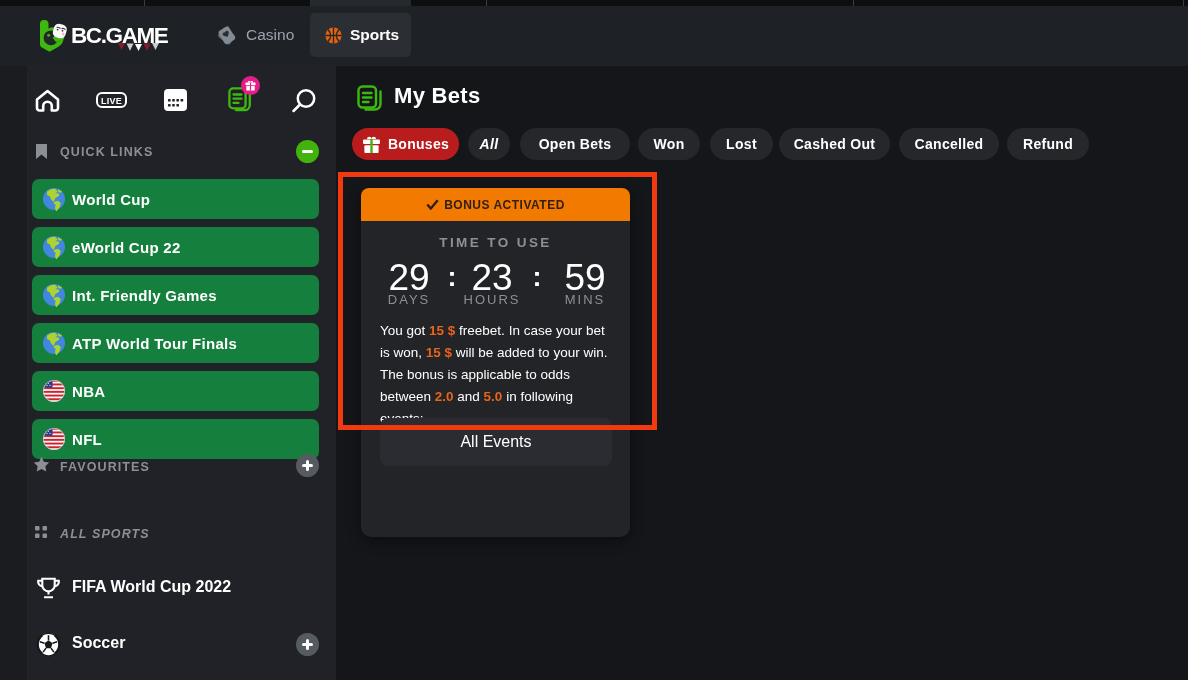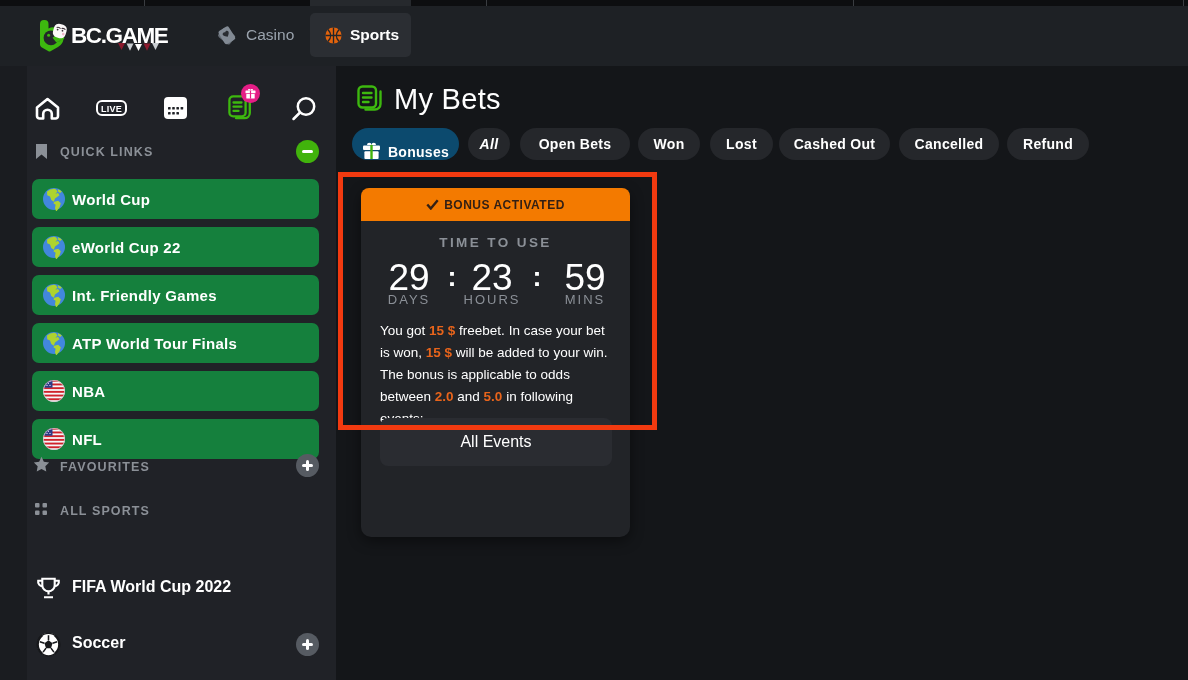--- a/index.html
+++ b/index.html
@@ -13,36 +13,36 @@
 #header { position:absolute; left:0; top:6px; width:1188px; height:60px; background:#1e2125;text-align:center; }
 #logo { position:absolute; left:36px; top:12px; }
 #logotext { position:absolute; left:71px; top:17px; color:#fff; font-size:22.5px; font-weight:bold; letter-spacing:-1.4px; }
 #pennants { position:absolute; left:118px; top:37px; }
 .tab { position:absolute; top:7px; height:44px; display:flex; align-items:center; gap:9px;
   font-size:15.5px; border-radius:5px; }
 #tab-casino { left:209px; width:95px; color:#9aa3ad; padding-left:8px; }
 #tab-sports { left:310px; width:101px; background:#2b2e33; color:#fff; font-weight:bold; padding-left:15px; gap:8px; }
 
 #sidebar { position:absolute; left:0; top:66px; width:336px; height:614px; background:#202227; }
-#iconrow { position:absolute; left:0; top:8px; width:304px; height:60px; }
+#iconrow { position:absolute; left:0; top:0; width:304px; height:60px; }
 .sechead { position:absolute; left:0; width:336px; height:24px; color:#8b9097;
   font-size:12.5px; font-weight:bold; letter-spacing:1.1px; }
 .sechead .txt { position:absolute; left:60px; top:5px; }
 .circlebtn { position:absolute; border-radius:50%; display:flex; align-items:center; justify-content:center; }
 .item { position:absolute; left:32px; width:287px; height:40px; background:#15803d; border-radius:7px;
   display:flex; align-items:center; }
 .item .ic { position:absolute; left:10px; top:8px; width:24px; height:24px; }
 .item .lb { position:absolute; left:40px; color:#fff; font-size:15px; font-weight:bold; letter-spacing:0.3px; }
 .sportrow { position:absolute; left:36px; color:#fff; font-size:16px; font-weight:bold; }
 
 #main { position:absolute; left:336px; top:66px; width:852px; height:614px; background:#141619; }
-#mybets-title { position:absolute; left:58px; top:17px; color:#fff; font-size:29px; font-weight:normal; letter-spacing:0.3px; }
+#mybets-title { position:absolute; left:58px; top:17px; color:#fff; font-size:22px; font-weight:bold; letter-spacing:0.3px; }
 .pill { position:absolute; top:62px; height:32px; border-radius:16px; background:#25272b;
   color:#fff; font-size:14px; font-weight:bold; display:flex; align-items:center; justify-content:center; letter-spacing:0.3px; }
-#pill-bonus { background:#0c4a6e;align-items:flex-end; }
+#pill-bonus { background:#b91c1c; }
 
 #card { position:absolute; left:25px; top:122px; width:269px; height:349px; background:#222428;
   border-radius:10px; box-shadow:0 4px 14px rgba(0,0,0,0.45); }
 #cardhead { position:absolute; left:0; top:0; width:269px; height:33px; background:#f37a00;
   border-radius:8px 8px 0 0; display:flex; align-items:center; justify-content:center;
   color:#332014; font-size:12px; font-weight:bold; letter-spacing:0.5px; }
 #timeuse { position:absolute; left:0; top:47px; width:269px; text-align:center; color:#8b9097;
   font-size:13.5px; font-weight:bold; letter-spacing:2.4px; }
 #timer { position:absolute; left:0; top:72px; width:269px; }
 .tcol { position:absolute; text-align:center; }
@@ -205,21 +205,21 @@
   <div class="sechead" id="favrow" style="top:389px;">
     <svg style="position:absolute;left:33px;top:1px" width="17" height="17" viewBox="0 0 16 16">
       <path d="M8 0.8 l2.2 4.6 5 .7 -3.6 3.5 .9 5 -4.5-2.4 -4.5 2.4 .9-5 L0.8 6.1 l5-.7 Z" fill="#8b9097"></path>
     </svg>
     <div class="txt">FAVOURITES</div>
     <div class="circlebtn" style="left:296px; top:-1px; width:23px; height:23px; background:#565b62;">
       <div style="position:absolute;width:11px;height:2.5px;background:#fff;border-radius:2px"></div>
       <div style="position:absolute;width:2.5px;height:11px;background:#fff;border-radius:2px"></div>
     </div>
   </div>
-  <div class="sechead" id="allsports" style="top:433px;">
+  <div class="sechead" id="allsports" style="top:456px;font-style:italic;">
     <svg style="position:absolute;left:35px;top:4px" width="12" height="12" viewBox="0 0 12 12">
       <g fill="#8b9097">
           <rect x="0" y="0" width="4.5" height="4.5" rx="1"></rect>
           <rect x="7.5" y="0" width="4.5" height="4.5" rx="1"></rect>
       <rect x="0" y="7.5" width="4.5" height="4.5" rx="1"></rect>
           <rect x="7.5" y="7.5" width="4.5" height="4.5" rx="1"></rect>
         </g>
     </svg>
     <div class="txt">ALL SPORTS</div>
   </div>

